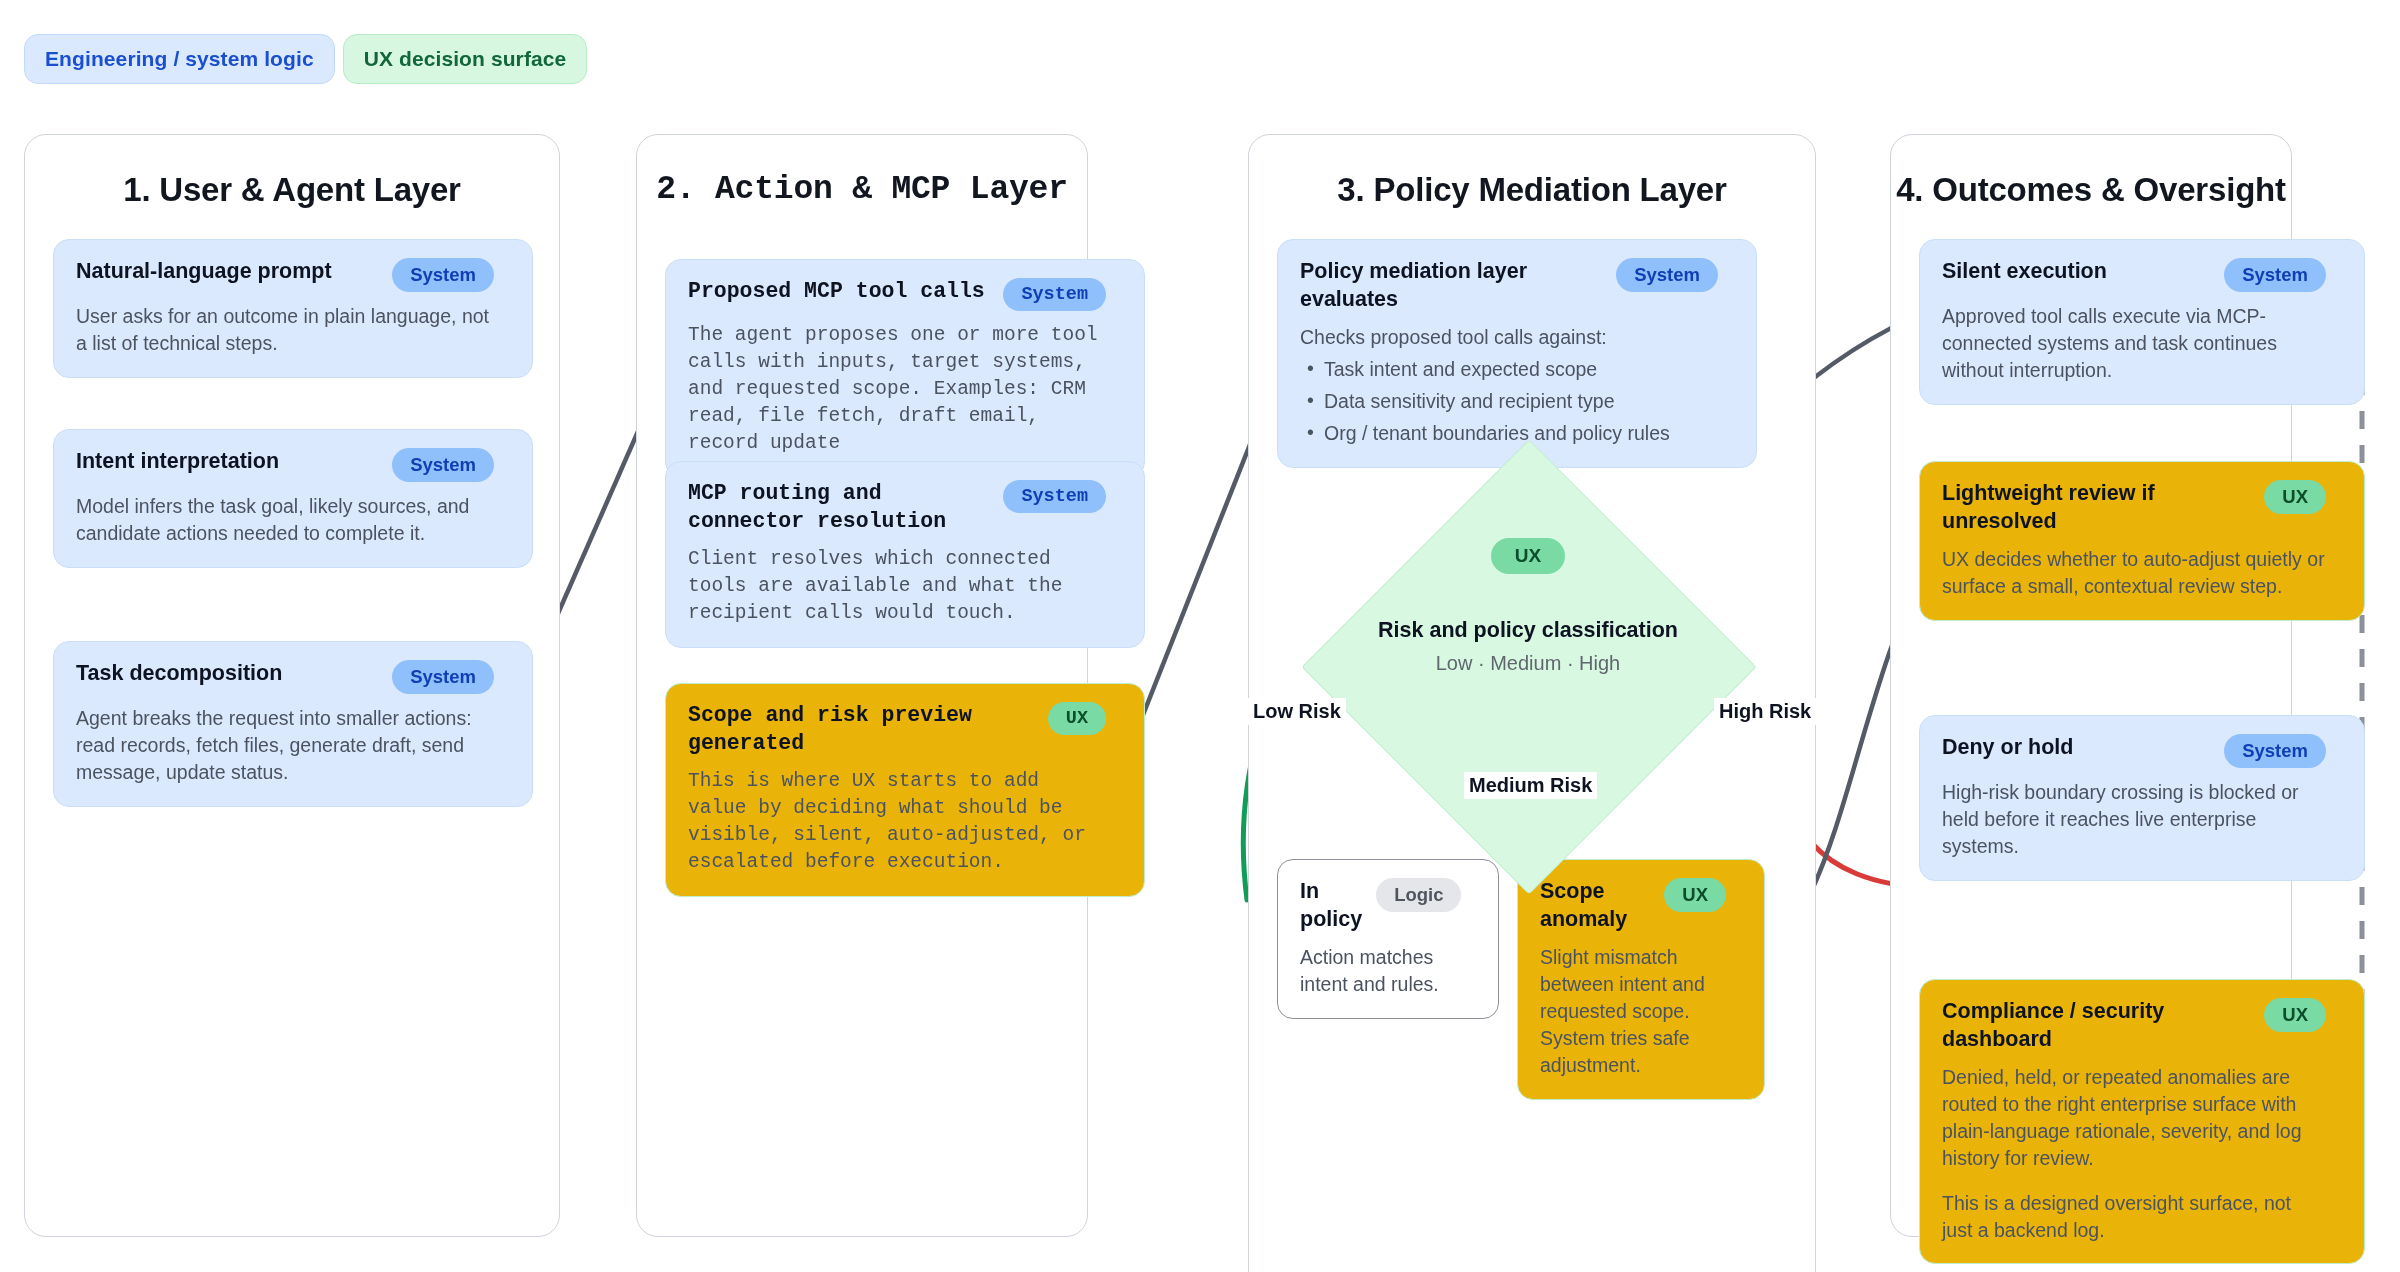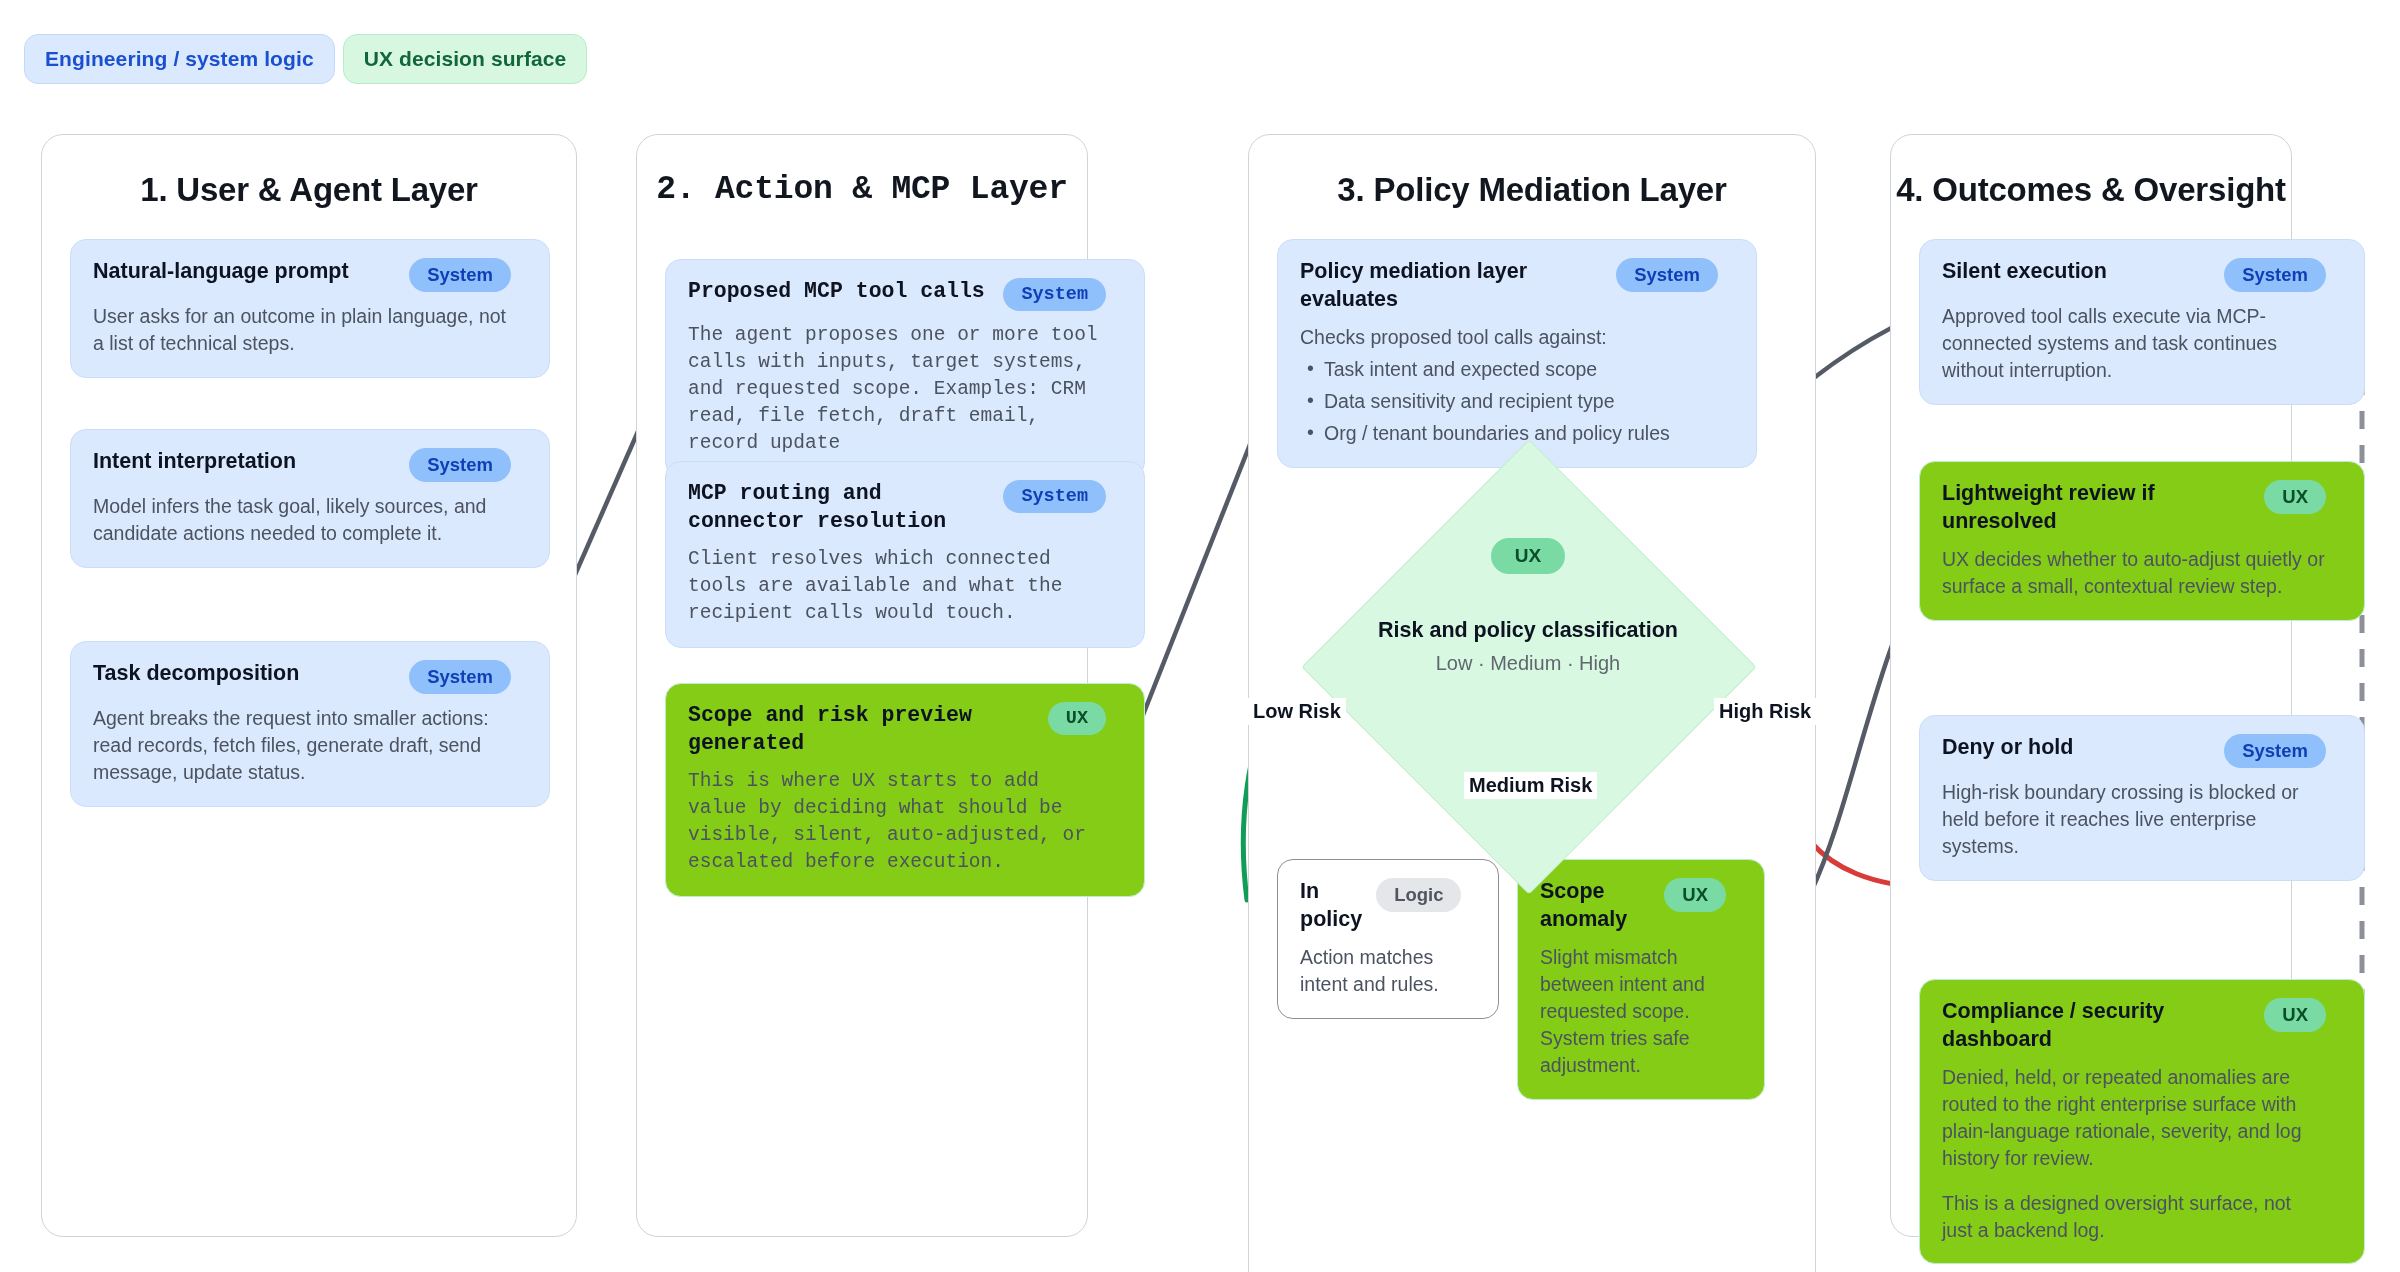--- a/index.html
+++ b/index.html
@@ -32,21 +32,21 @@
   }
   .col-title{
     text-align:center;font-size:33px;font-weight:bold;color:#11161f;
     margin-top:36px;letter-spacing:-.2px;
   }
   .card{
     position:absolute;box-sizing:border-box;
     border-radius:16px;padding:18px 38px 20px 22px;
   }
   .card.sys{background:#dbe9fe;border:1px solid #cadef9;}
-  .card.uxc{background:#84cc16;border:1px solid #bfeecd;}
+  .card.uxc{background:#eab308;border:1px solid #bfeecd;}
   .card.logic{background:#ffffff;border:1.5px solid #8b8f98;}
   .card-head{display:flex;align-items:flex-start;justify-content:space-between;gap:14px;}
   .card-title{font-size:21.5px;font-weight:bold;color:#0d1320;line-height:1.28;max-width:72%;}
   .pill{
     flex:none;border-radius:999px;padding:6px 18px;
     font-size:18.5px;font-weight:bold;white-space:nowrap;text-align:center;
   }
   .pill.sys{background:#8fc0fb;color:#103fb5;}
   .pill.ux{background:#79dba3;color:#0c4e2c;}
   .pill.logic{background:#e5e6ea;color:#50555f;}
@@ -111,21 +111,21 @@
 
   <path d="M1418 900 C1560 760 1660 420 1930 310" fill="none" stroke="#545b66" stroke-width="4.5" stroke-linecap="round"></path>
 
   <path d="M1742 964 C1840 940 1850 700 1930 560" fill="none" stroke="#545b66" stroke-width="4.5" stroke-linecap="round"></path>
 
   <line x1="2142" y1="893" x2="2142" y2="978" stroke="#545b66" stroke-width="4"></line>
 
   <path d="M2322 383 L2362 383 L2362 1006 L1896 1006 L1896 545 L1924 545" fill="none" stroke="#8b9099" stroke-width="5" stroke-dasharray="18 16" stroke-linecap="butt"></path>
 </svg>
 
-<div class="col" style="left:41px;width:536px;height:1103px;">
+<div class="col" style="left:24px;width:536px;height:1103px;">
   <div class="col-title">1. User &amp; Agent Layer</div>
   <div class="card sys" style="left:28px;top:104px;width:480px;">
     <div class="card-head">
       <div class="card-title">Natural-language prompt</div>
       <div class="pill sys">System</div>
     </div>
     <div class="card-body">
         <p>User asks for an outcome in plain language, not a list of technical steps.</p>
       </div>
   </div>

